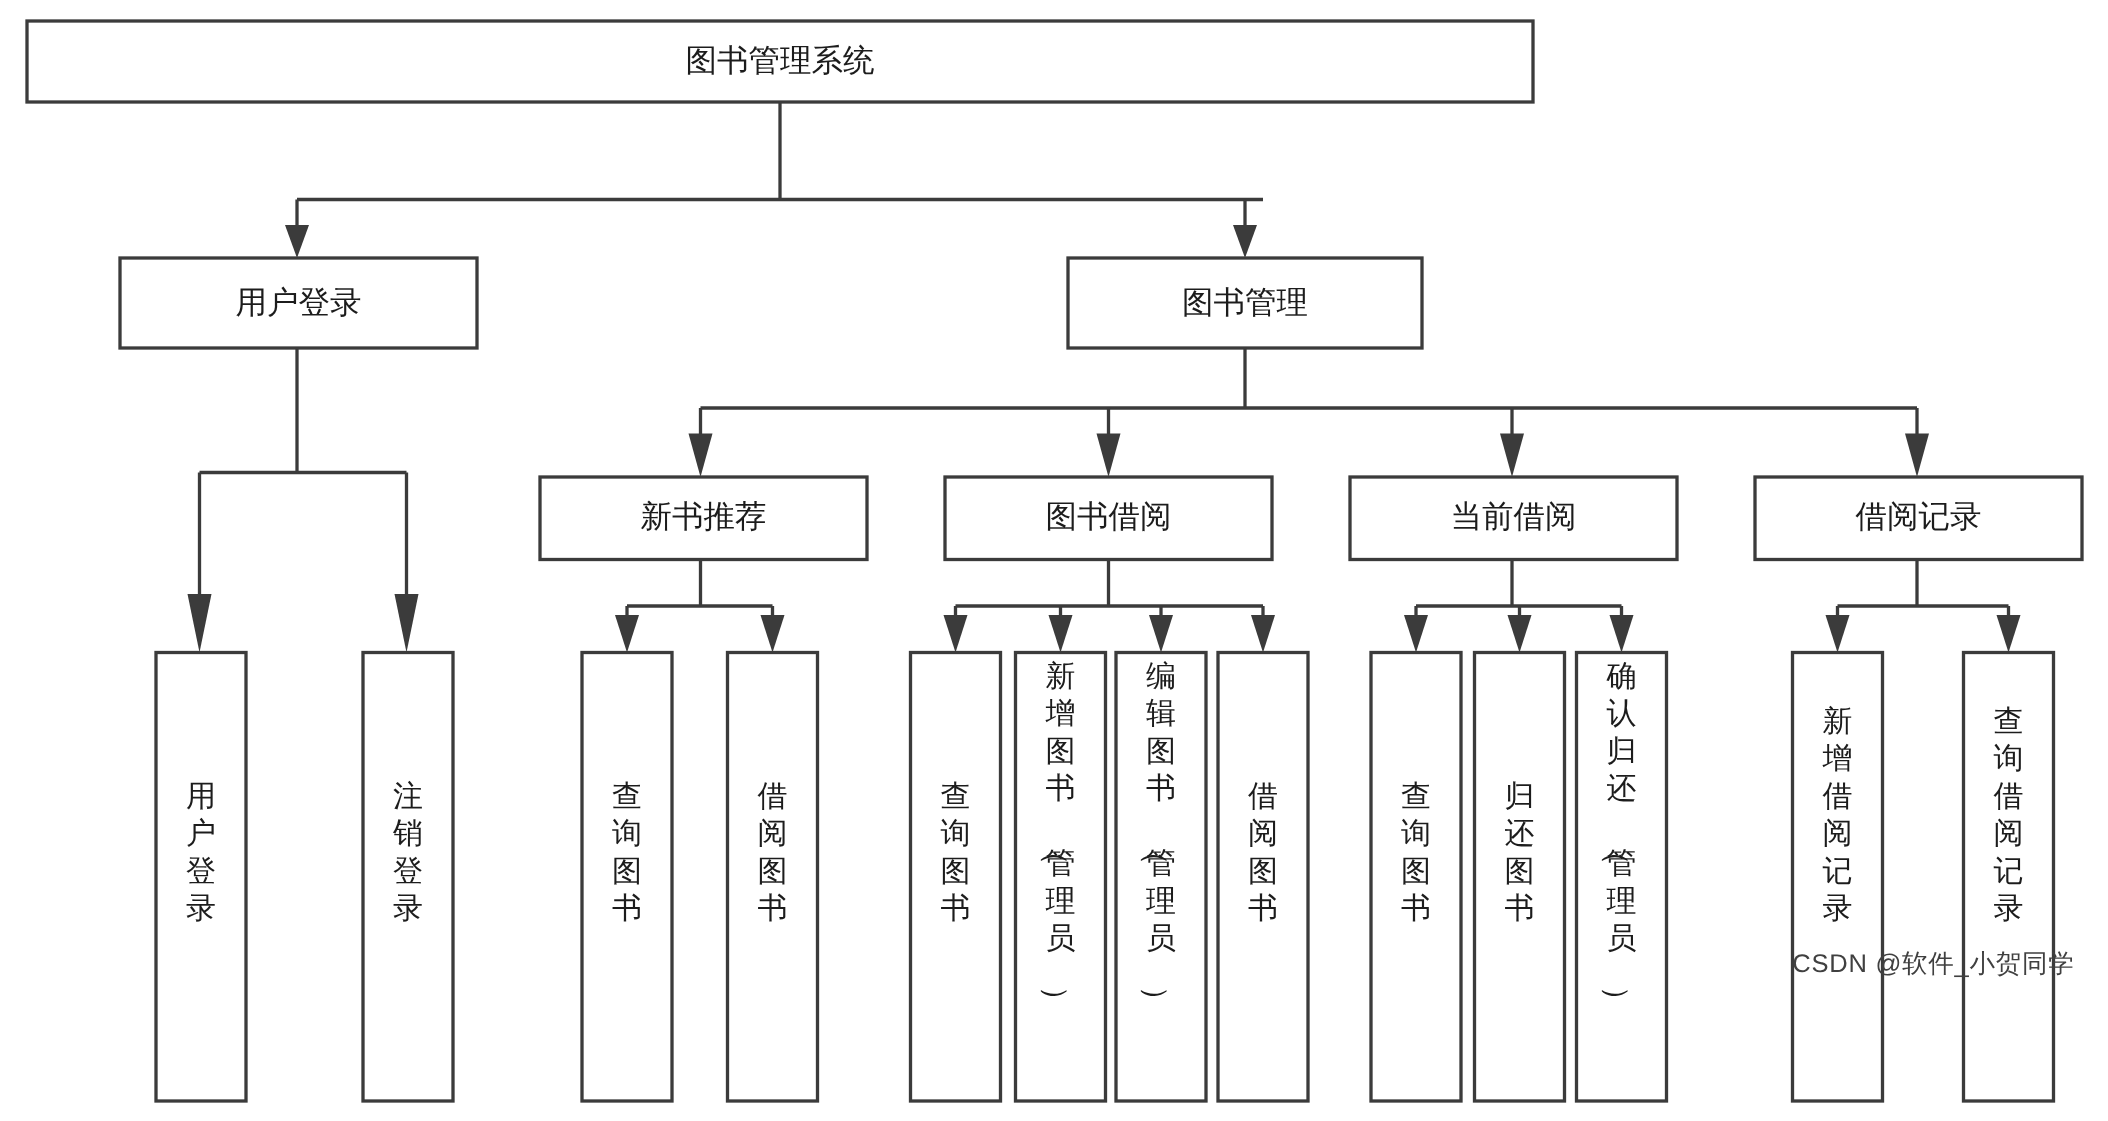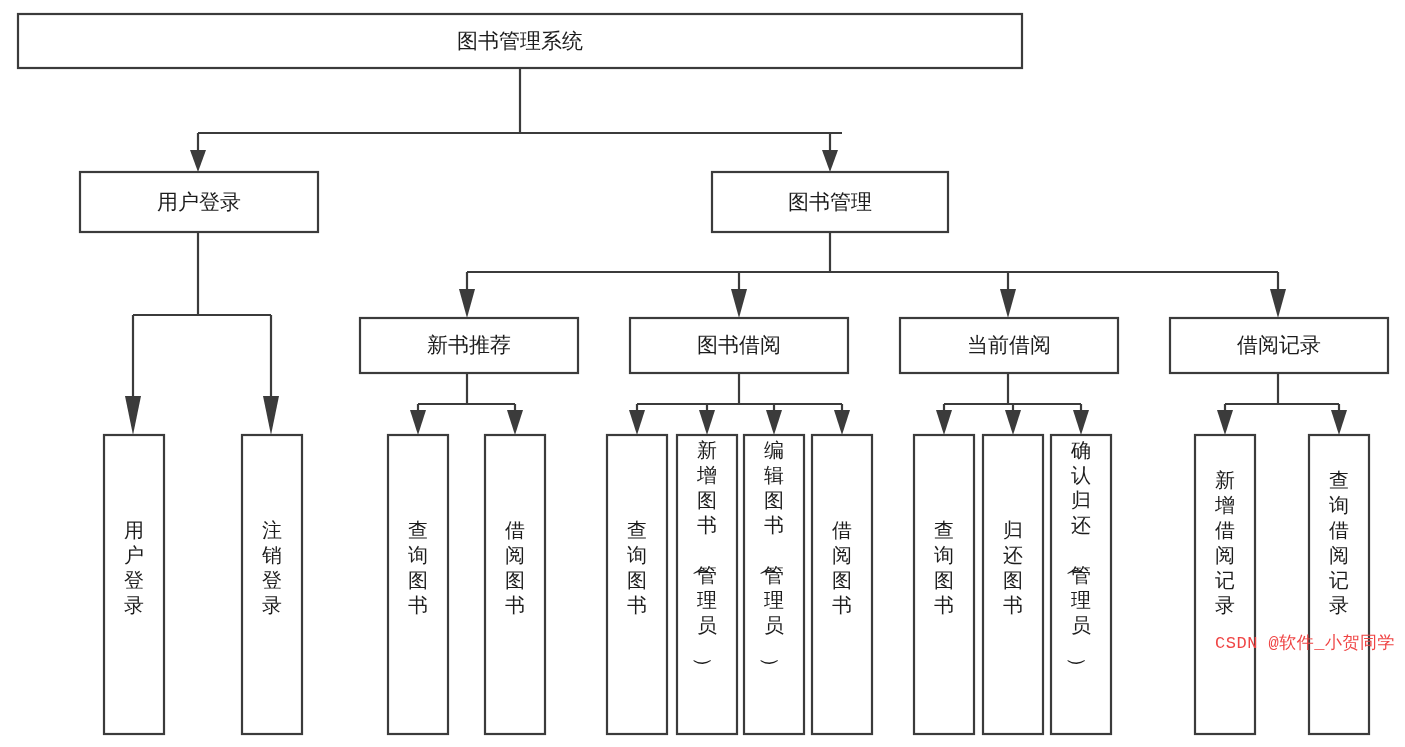--- a/index.html
+++ b/index.html
@@ -51,25 +51,25 @@
   }
   .node-label-v {
     font-family: "Liberation Sans", "DejaVu Sans", sans-serif;
     font-size: 20px;
     fill: #1c1c1c;
     text-anchor: middle;
     white-space: pre;
   }
   .watermark {
     position: absolute;
-    right: 10px;
+    right: 22px;
     bottom: 4px;
-    font-family: Liberation Mono, monospace;
+    font-family: Liberation Sans, sans-serif;
     font-size: 17px;
-    color: #ef4444;
+    color: #404040;
     letter-spacing: 0.5px;
     user-select: none;
     pointer-events: none;
   }
 </style>
 </head>
 <body>
 
 <div id="diagram-root">
 

